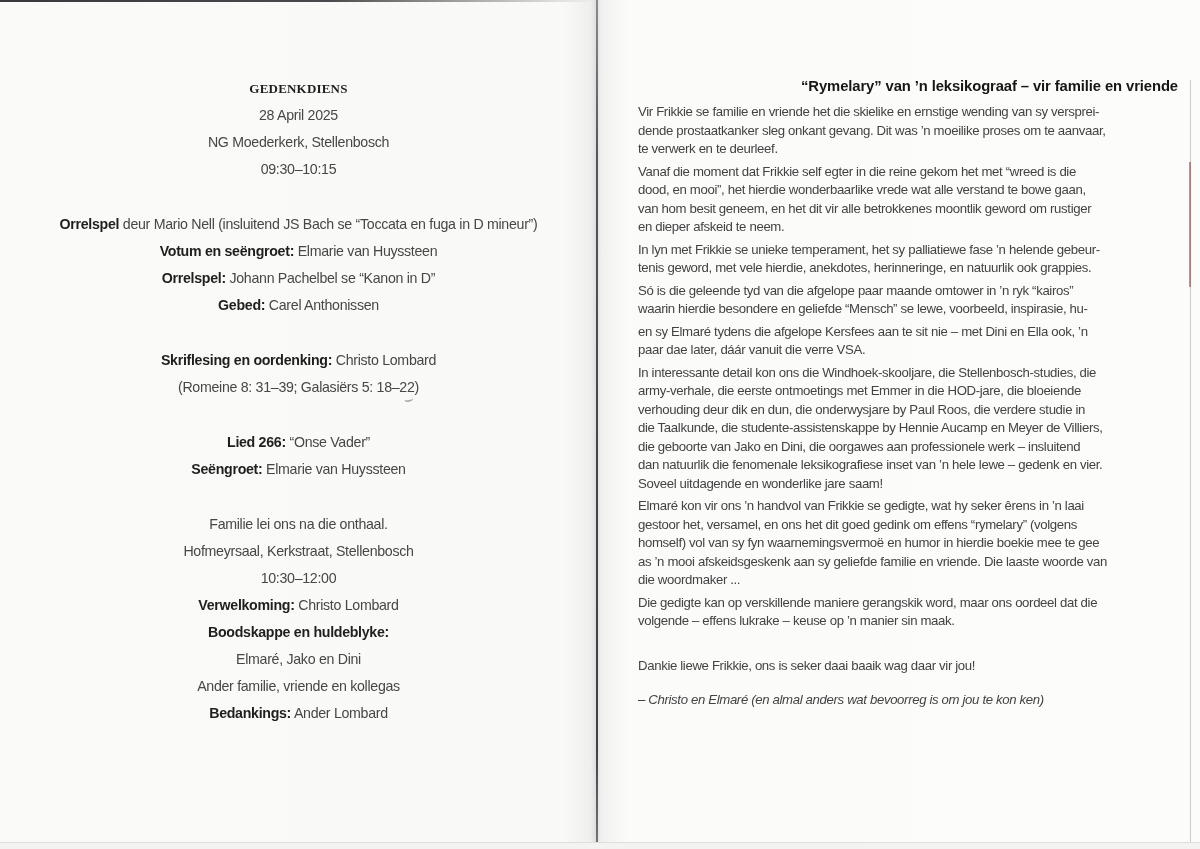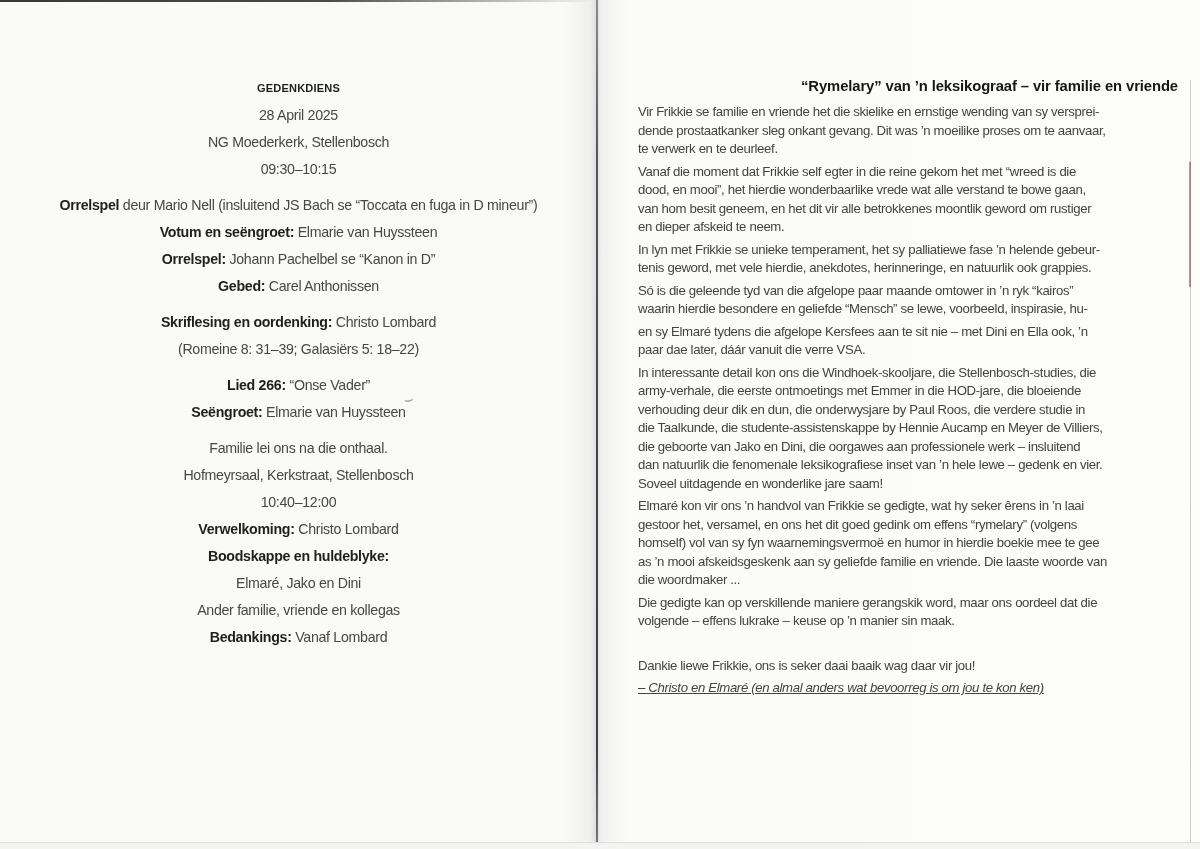--- a/index.html
+++ b/index.html
@@ -22,36 +22,36 @@
     background:linear-gradient(180deg,#8a8a90 0%, #55555e 18%, #43434c 55%, #3f3f48 88%, #77777d 100%); }
   .right-edge { position:absolute; top:80px; right:9px; width:1px; height:764px; background:#cfcac5; }
   .right-edge-red { position:absolute; top:162px; right:9px; width:2px; height:125px; background:#94474e; opacity:.6; }
   .bottom-edge { position:absolute; left:0; bottom:6px; width:100%; height:1px; background:#dededc; }
   .bottom-strip { position:absolute; left:0; bottom:0; width:100%; height:6px; background:#f3f3f1; }
 
   
   .lp { position:absolute; left:20px; top:75px; width:557px; text-align:center;
         color:#474747; font-size:14.2px; letter-spacing:-0.3px; }
   .lp .ln { line-height:27px; white-space:nowrap; }
-  .lp .gap { margin-top:9px; }
+  .lp .gap { margin-top:28px; }
   .lp .b, .lp .heading { font-weight:700; color:#1f1f1f; }
-  .lp .heading { letter-spacing:0.2px; font-size:11px; }
+  .lp .heading { letter-spacing:0.2px; font-size:13px;font-family:Liberation Serif, serif; }
   .pen-tick { position:absolute; left:404px; top:395px; width:9px; height:5px;
     border-bottom:2px solid #8a8a8a; border-radius:0 0 60% 60%;
     transform:rotate(-10deg); opacity:.65; }
 
   
   .rp { position:absolute; left:638px; top:76px; width:540px;
         color:#434343; font-size:13.2px; letter-spacing:-0.35px; }
   .rp .title { font-weight:700; color:#161616; font-size:14.8px; letter-spacing:-0.1px;
         line-height:21px; margin-bottom:6px; white-space:nowrap;text-align:right; }
   .rp .para { margin:0 0 4px 0; }
   .rp .para div { line-height:18.5px; white-space:nowrap; }
   .rp .closing { margin-top:26px; }
-  .rp .closing-sig { margin-top:4px; font-style:italic;text-decoration:underline; }
+  .rp .closing-sig { margin-top:16px; font-style:italic; }
   .rp .cl { line-height:18.5px; white-space:nowrap; }
 </style>
 </head>
 <body>
 
 <div class="spread">
 
   <div class="top-edge"></div>
   <div class="gutter-shadow"></div>
   <div class="fold-line"></div>
@@ -74,26 +74,26 @@
 
     <div class="ln gap"><span class="b">Skriflesing en oordenking:</span><span> Christo Lombard</span></div>
     <div class="ln"><span>(Romeine 8: 31–39; Galasiërs 5: 18–22)</span></div>
 
     <div class="ln gap"><span class="b">Lied 266:</span><span> “Onse Vader”</span></div>
     <div class="ln"><span class="b">Seëngroet:</span><span> Elmarie van Huyssteen</span></div>
 
     <div class="ln gap"><span>Familie lei ons na die onthaal.</span></div>
 
     <div class="ln">Hofmeyrsaal, Kerkstraat, Stellenbosch</div>
-    <div class="ln">10:40–12:00</div>
+    <div class="ln">10:30–12:00</div>
     <div class="ln"><span class="b">Verwelkoming:</span><span> Christo Lombard</span></div>
     <div class="ln"><span class="b">Boodskappe en huldeblyke:</span><span></span></div>
     <div class="ln"><span>Elmaré, Jako en Dini</span></div>
     <div class="ln"><span>Ander familie, vriende en kollegas</span></div>
-    <div class="ln"><span class="b">Bedankings:</span><span> Vanaf Lombard</span></div>
+    <div class="ln"><span class="b">Bedankings:</span><span> Ander Lombard</span></div>
   </div>
 
   <div class="rp">
     <div class="title">“Rymelary” van ’n leksikograaf – vir familie en vriende</div>
 
     <div class="para">
         <div>Vir Frikkie se familie en vriende het die skielike en ernstige wending van sy versprei-</div>
         <div>dende prostaatkanker sleg onkant gevang. Dit was ’n moeilike proses om te aanvaar,</div>
         <div>te verwerk en te deurleef.</div>
       </div>

